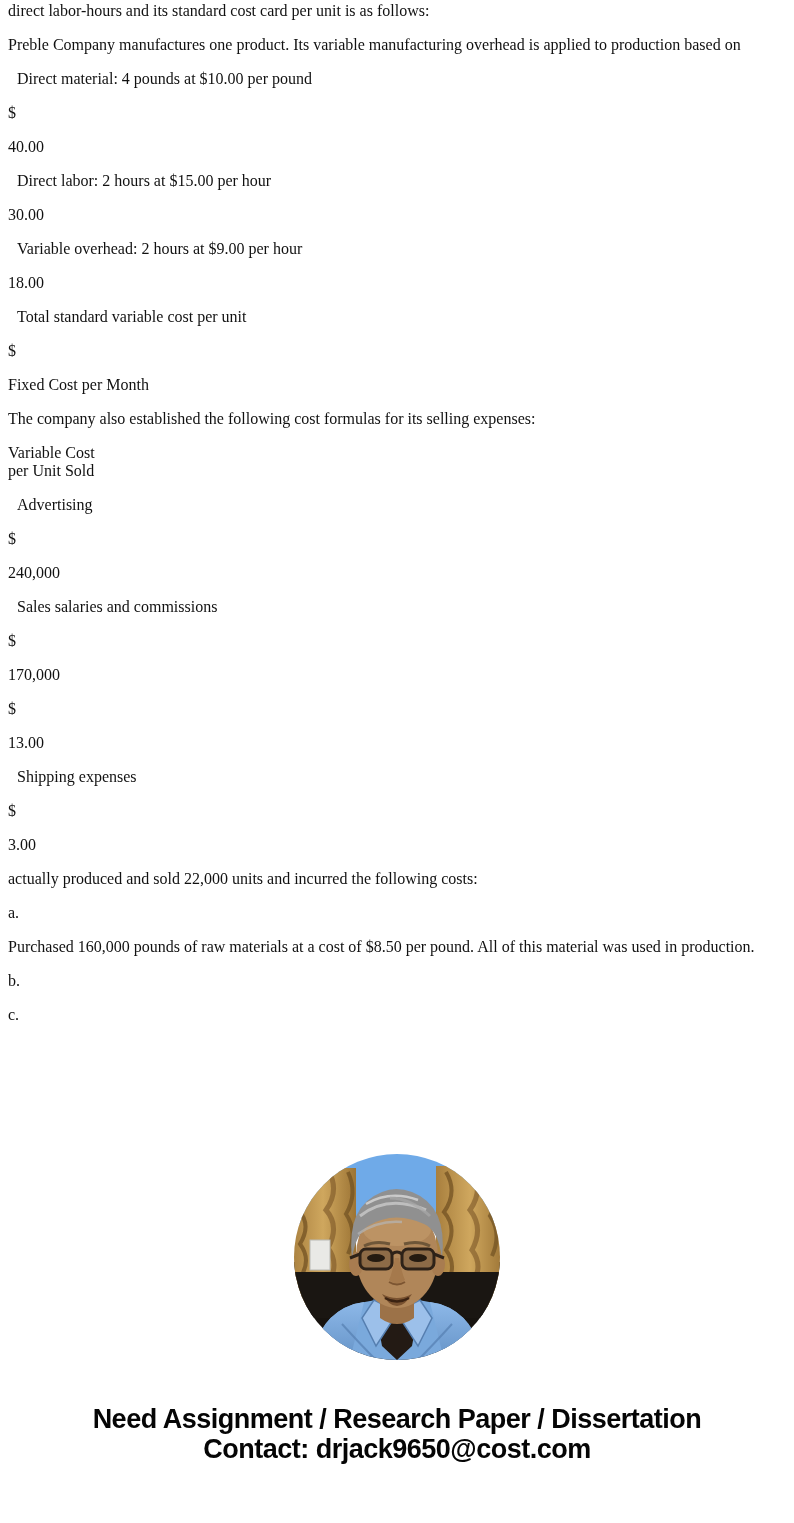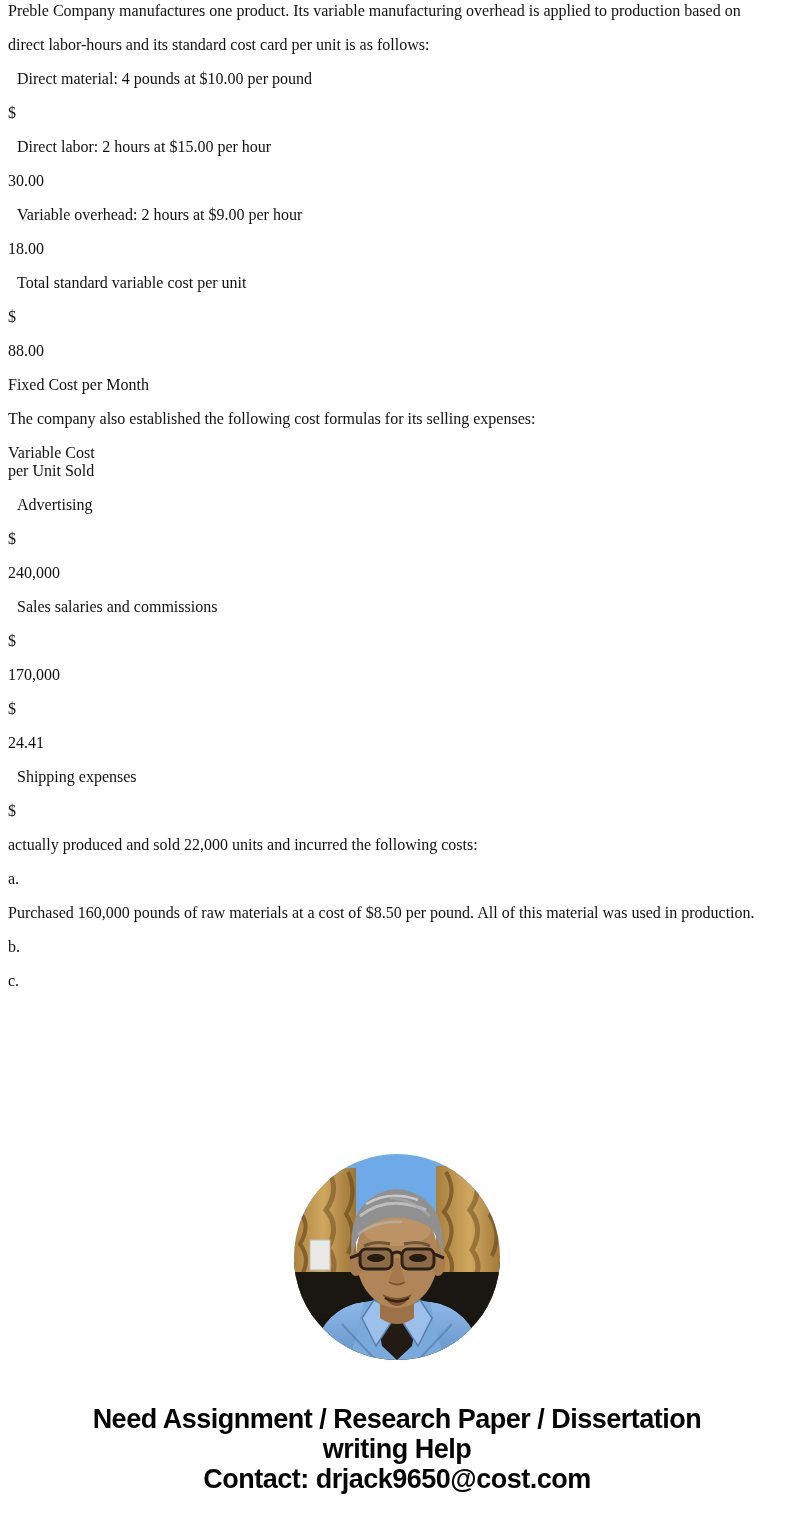--- a/index.html
+++ b/index.html
@@ -46,44 +46,45 @@
     line-height: 30px;
     letter-spacing: -0.5px;
     color: #050505;
   }
   .footer div { white-space: nowrap; }
 </style>
 </head>
 <body>
 
 <div class="doc">
+  <p>direct labor-hours and its standard cost card per unit is as follows:</p>
   <p>Preble Company manufactures one product. Its variable manufacturing overhead is applied to production based on</p>
-  <p>direct labor-hours and its standard cost card per unit is as follows:</p>
   <p class="indent">Direct material: 4 pounds at $10.00 per pound</p>
   <p>$</p>
+  <p>40.00</p>
   <p class="indent">Direct labor: 2 hours at $15.00 per hour</p>
   <p>30.00</p>
   <p class="indent">Variable overhead: 2 hours at $9.00 per hour</p>
   <p>18.00</p>
   <p class="indent">Total standard variable cost per unit</p>
   <p>$</p>
-  <p>88.00</p>
   <p>Fixed Cost per Month</p>
   <p>The company also established the following cost formulas for its selling expenses:</p>
   <p><span>Variable Cost</span><br><span>per Unit Sold</span></p>
   <p class="indent">Advertising</p>
   <p>$</p>
   <p>240,000</p>
   <p class="indent">Sales salaries and commissions</p>
   <p>$</p>
   <p>170,000</p>
   <p>$</p>
-  <p>24.41</p>
+  <p>13.00</p>
   <p class="indent">Shipping expenses</p>
   <p>$</p>
+  <p>3.00</p>
   <p>actually produced and sold 22,000 units and incurred the following costs:</p>
   <p>a.</p>
   <p>Purchased 160,000 pounds of raw materials at a cost of $8.50 per pound. All of this material was used in production.</p>
   <p>b.</p>
   <p>c.</p>
 </div>
 
 <div class="avatar-wrap">
   <svg width="206" height="206" viewBox="0 0 206 206">
     <defs>
@@ -168,15 +169,14 @@
         <ellipse cx="124" cy="104" rx="9" ry="4" fill="#241a10" stroke="none"></ellipse>
       </g>
 
       <path d="M70 92 q12 -6 26 -2 M110 90 q14 -4 26 2" stroke="#6e5638" stroke-width="3" fill="none"></path>
     </g>
   </svg>
 </div>
 
 <div class="footer">
   <div>Need Assignment / Research Paper / Dissertation</div>
-  <div>writing Help</div>
   <div>Contact: drjack9650@cost.com</div>
 </div>
 
 </body></html>

